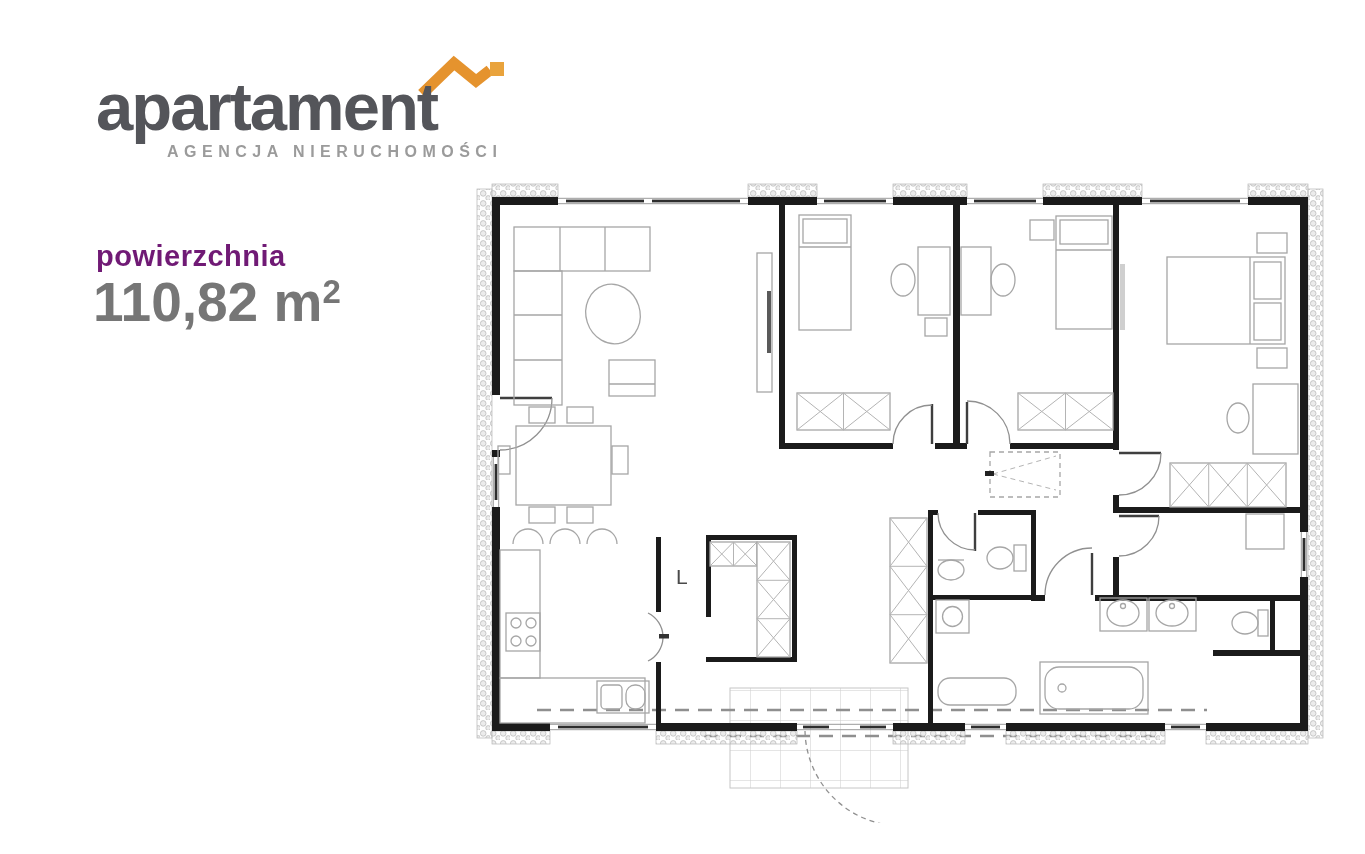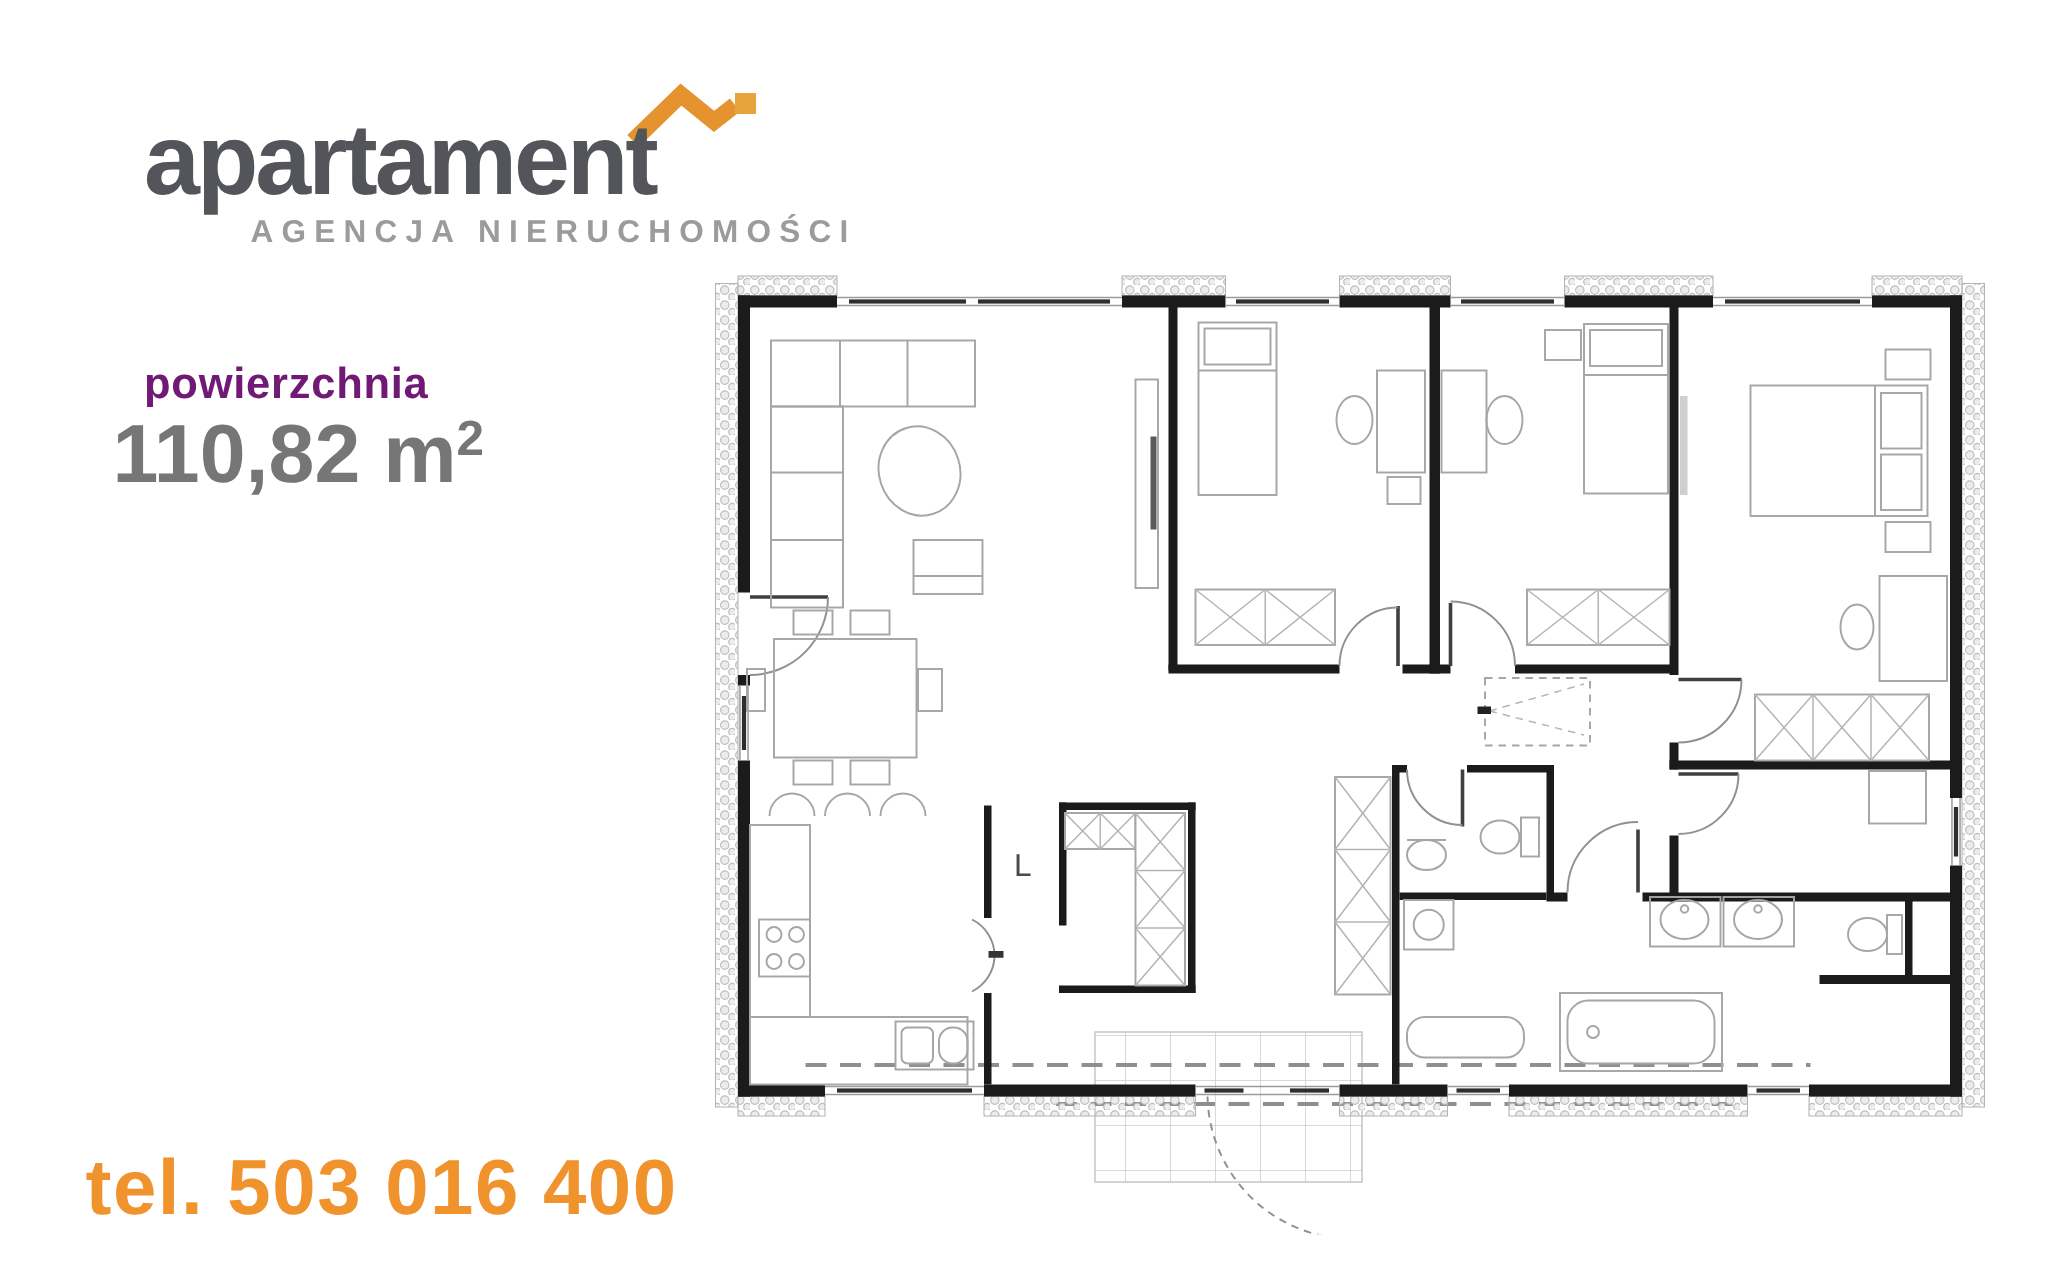--- a/index.html
+++ b/index.html
@@ -1,25 +1,25 @@
 <!DOCTYPE html>
 <html><head>
 <meta charset="utf-8">
 <style>
   html,body{margin:0;padding:0;background:#ffffff;}
   .canvas{position:relative;width:1365px;height:823px;background:#fff;overflow:hidden;
           font-family:"Liberation Sans",sans-serif;}
   .logo-brand{position:absolute;left:96px;top:68px;font-size:67px;font-weight:bold;
               letter-spacing:-2px;color:#54555a;}
-  .logo-sub{position:absolute;left:167px;top:143px;font-size:21px;font-weight:bold;
+  .logo-sub{position:absolute;left:167px;top:143px;font-size:16px;font-weight:bold;
             letter-spacing:5.5px;color:#9b9b9b;}
   .roof{position:absolute;left:414px;top:48px;}
   .area-label{position:absolute;left:96px;top:240px;font-size:29px;font-weight:bold;
               color:#701a75;letter-spacing:.5px;}
-  .area-value{position:absolute;left:75px;top:270px;font-size:55px;font-weight:bold;
+  .area-value{position:absolute;left:93px;top:270px;font-size:55px;font-weight:bold;
               color:#767676;letter-spacing:0px;}
   .area-value sup{font-size:60%;vertical-align:18px;}
   .phone{position:absolute;left:57px;top:762px;font-size:52px;font-weight:bold;
          color:#f0932c;letter-spacing:1px;}
   .plan{position:absolute;left:0;top:0;}
   
   .w{fill:#1b1b1b;stroke:none;}
   .hb{fill:url(#peb);stroke:#b5b5b5;stroke-width:.7;}
   .wl{stroke:#9a9a9a;stroke-width:1;fill:none;}
   .wb{fill:#2e2e2e;}
@@ -44,21 +44,20 @@
     </svg>
     <div class="logo-brand">apartament</div>
     <div class="logo-sub">AGENCJA NIERUCHOMOŚCI</div>
   </div>
 
   <div>
     <div class="area-label">powierzchnia</div>
     <div class="area-value"><span>110,82</span><span> m</span><sup>2</sup></div>
   </div>
 
-  <div class="phone">tel. 503 016 400</div>
 
   <svg class="plan" width="1365" height="854" viewBox="0 0 1365 854">
     <defs>
       <pattern id="peb" width="10" height="10" patternUnits="userSpaceOnUse">
         <circle cx="3.2" cy="3.4" r="2.8" fill="#ececec" stroke="#bdbdbd" stroke-width="0.8"></circle>
         <circle cx="8.2" cy="8" r="2.4" fill="#ececec" stroke="#bdbdbd" stroke-width="0.8"></circle>
       </pattern>
       <pattern id="grid" width="30" height="30" patternUnits="userSpaceOnUse">
         <path d="M30 0H0V30" fill="none" stroke="#cccccc" stroke-width="1"></path>
       </pattern>

